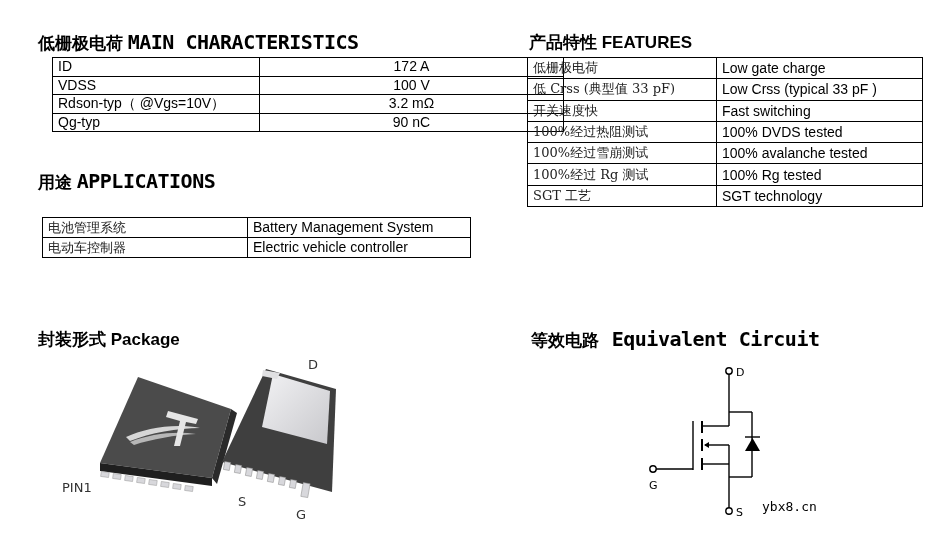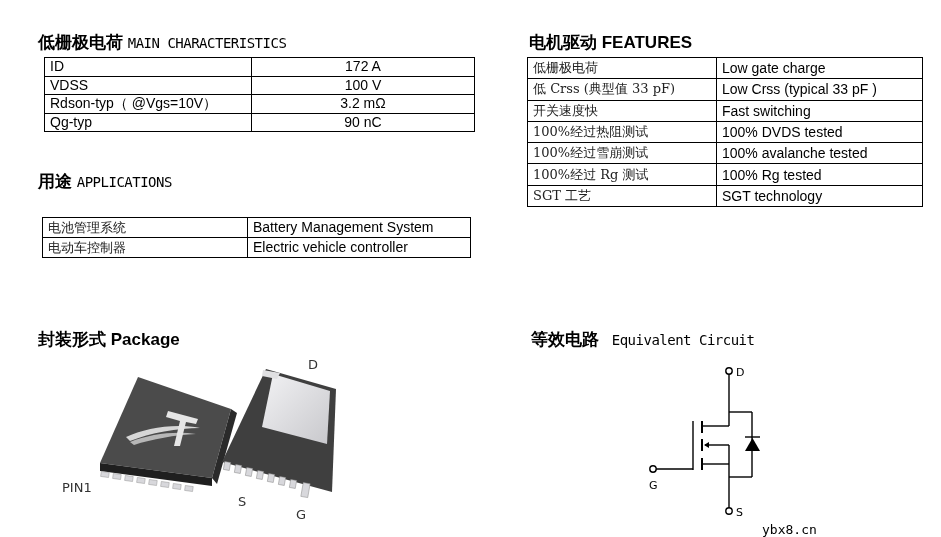--- a/index.html
+++ b/index.html
@@ -1,37 +1,37 @@
 <!DOCTYPE html>
 <html><head>
 <meta charset="utf-8">
 <style>
   html, body { margin:0; padding:0; background:#ffffff; }
   body { width:941px; height:537px; position:relative; overflow:hidden;
          font-family:"Liberation Sans", "DejaVu Sans", sans-serif; color:#000; }
   .heading { position:absolute; font-weight:bold; font-size:17px; line-height:20px; white-space:nowrap; color:#000; }
   .heading .cn { font-family:"DejaVu Sans", sans-serif; font-weight:bold; font-size:17px; letter-spacing:0px; }
-  .heading .en-mono { font-family:"DejaVu Sans Mono", "Liberation Mono", monospace; font-weight:normal; font-size:14px; letter-spacing:-0.5px; }
+  .heading .en-mono { font-family:"DejaVu Sans Mono", "Liberation Mono", monospace; font-weight:bold; font-size:20px; letter-spacing:-0.5px; }
   .heading .en-sans { font-family:"Liberation Sans", "DejaVu Sans", sans-serif; font-weight:bold; font-size:17px; }
   table.spec { position:absolute; border-collapse:collapse; font-size:14px; }
   table.spec td { border:1px solid #000; padding:0 5px; height:18px; line-height:18px; white-space:nowrap; overflow:hidden; }
   table.spec td.cn { font-family:"DejaVu Serif", "Liberation Serif", serif; color:#222; font-size:13px; }
   table.spec td.center { text-align:center; }
-  #main-table { left:44px; top:57px; width:431px; }
+  #main-table { left:52px; top:57px; width:512px; }
   #main-table td { height:17.5px; line-height:17px; }
   #main-table td.k { width:196px; }
   #apps-table { left:42px; top:217px; width:429px; }
   #apps-table td { height:19px; line-height:19px; }
   #apps-table td.k { width:194px; }
   #feat-table { left:527px; top:57px; width:396px; }
   #feat-table td { height:20.3px; line-height:20px; }
   #feat-table td.k { width:178px; }
   .pkg-label { position:absolute; font-family:"DejaVu Sans", sans-serif; font-size:13px; color:#333; }
   #circuit { position:absolute; left:0; top:0; }
-  .watermark { position:absolute; left:762px; top:499px; font-family:"DejaVu Sans Mono", "Liberation Mono", monospace; font-size:13px; color:#000;margin-top:23px; }
+  .watermark { position:absolute; left:762px; top:499px; font-family:"DejaVu Sans Mono", "Liberation Mono", monospace; font-size:13px; color:#000; }
 </style>
 </head>
 <body>
 
 <div class="heading" style="left:38px; top:32px;">
   <span class="cn">低栅极电荷</span>
   <span class="en-mono">MAIN CHARACTERISTICS</span>
 </div>
 <table class="spec" id="main-table">
   <tbody>
@@ -65,21 +65,21 @@
     <td>Battery Management System</td>
   </tr>
   <tr>
     <td class="k cn">电动车控制器</td>
     <td>Electric vehicle controller</td>
   </tr>
 </tbody>
   </table>
 
 <div class="heading" style="left:529px; top:32px;">
-  <span class="cn">电机驱动</span>
+  <span class="cn">产品特性</span>
   <span class="en-sans">FEATURES</span>
 </div>
 <table class="spec" id="feat-table">
   <tbody>
       <tr>
         <td class="k cn">低栅极电荷</td>
         <td>Low gate charge</td>
       </tr>
   <tr>
         <td class="k cn">低  Crss (典型值 33 pF)</td>

